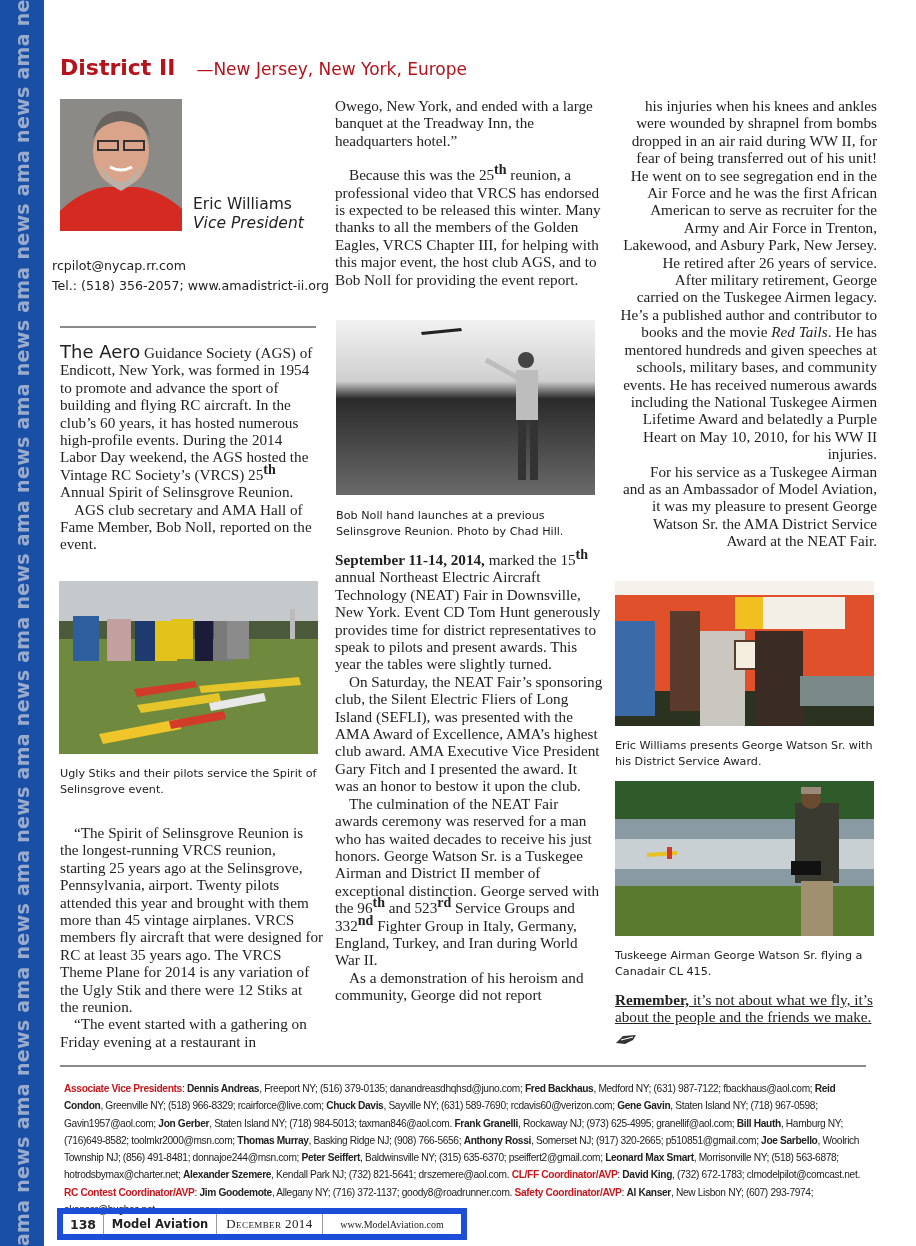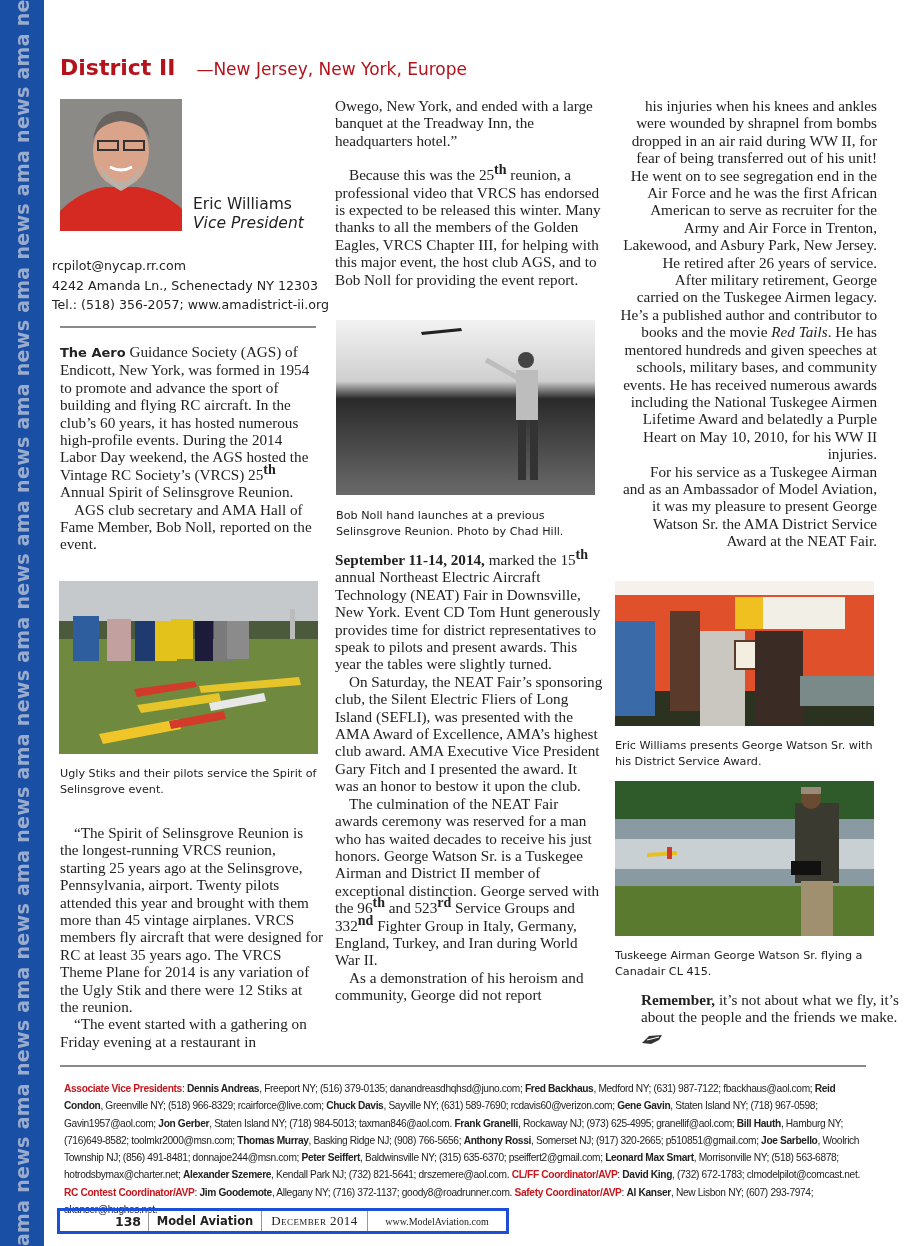--- a/index.html
+++ b/index.html
@@ -6,30 +6,30 @@
   body { width:916px; height:1246px; position:relative; overflow:hidden; font-family:"Liberation Serif", serif; color:#222; }
   .sidebar { position:absolute; left:0; top:0; width:44px; height:1246px; background:#1a4fa6; overflow:hidden; }
   .sidebar-text { position:absolute; left:0; top:0; width:1246px; height:44px; transform-origin:0 0; transform:translate(0,1246px) rotate(-90deg); white-space:nowrap; font-family:"DejaVu Sans", sans-serif; font-size:19px; font-weight:bold; line-height:44px; color:#9aaccd; letter-spacing:0.3px; padding-left:0; }
   .title { position:absolute; left:60px; top:55px; font-family:"DejaVu Sans", sans-serif; color:#b5121b; white-space:nowrap; }
   .title .main { font-size:22px; font-weight:bold; }
   .title .sub { font-size:17px;padding-left:21px; }
   .col { position:absolute; font-size:15.2px; line-height:17.4px; }
   .col p { margin:0; }
   .indent { text-indent:14px; }
   sup { font-size:14px; line-height:0; vertical-align:super;font-weight:bold; }
-  .sans-bold { font-family:"DejaVu Sans", sans-serif; font-weight:bold; font-size:13px; }
+  .sans-bold { font-family:"DejaVu Sans", sans-serif; font-weight:normal; font-size:18px; }
   .photo { position:absolute; overflow:hidden; }
   .caption { position:absolute; font-family:"DejaVu Sans", sans-serif; font-size:11.2px; line-height:16px; color:#222; }
   .name-block { position:absolute; left:193px; top:195px; font-family:"DejaVu Sans", sans-serif; font-size:15.5px; line-height:19px; color:#222; }
   .contact { position:absolute; left:52px; top:256px; font-family:"DejaVu Sans", sans-serif; font-size:12.6px; line-height:19.5px; color:#222; white-space:nowrap; }
   .rule { position:absolute; background:#8a8a8a; height:2px; }
   .avp { position:absolute; left:64px; top:1080px; width:812px; font-family:"Liberation Sans", sans-serif; font-size:10.2px; line-height:17.3px; color:#222; letter-spacing:-0.35px; }
   .avp .red { color:#c8161d; font-weight:bold; }
   .avp b { font-weight:bold; }
-  .footer { position:absolute; left:57px; top:1208px; height:20px; display:flex; border:3px solid #1d4ed8;padding-left:48px; }
+  .footer { position:absolute; left:57px; top:1208px; height:20px; display:flex; border:6px solid #1d4ed8; }
   .footer div { border-right:1px solid #999; display:flex; align-items:center; justify-content:center; height:20px; }
   .footer div:last-child { border-right:none; }
   .ft-page { width:40px; font-family:"DejaVu Sans", sans-serif; font-weight:bold; font-size:12.5px; }
   .ft-mag { width:112px; font-family:"DejaVu Sans", sans-serif; font-weight:bold; font-size:11.5px; }
   .ft-date { width:105px; font-family:"Liberation Serif", serif; font-size:13px; font-variant:small-caps; letter-spacing:0.4px; }
   .ft-url { width:138px; font-family:"Liberation Serif", serif; font-size:10px; }
   .end-mark { display:inline-block; width:22px; height:11px; vertical-align:middle; }
 </style>
 </head>
 <body>
@@ -51,21 +51,20 @@
     <rect x="64" y="42" width="20" height="9" fill="none" stroke="#333" stroke-width="2"></rect>
     <path d="M50 68 Q61 74 72 68" stroke="#fff" stroke-width="3" fill="none"></path>
   </svg>
 </div>
 <div class="name-block">
   <div>Eric Williams</div>
   <div style="font-style:italic;">Vice President</div>
 </div>
 <div class="contact">
   <div>rcpilot@nycap.rr.com</div>
-  <div>4242 Amanda Ln., Schenectady NY 12303</div>
   <div>Tel.: (518) 356-2057; www.amadistrict-ii.org</div>
 </div>
 <div class="rule" style="left:60px;top:326px;width:256px;"></div>
 
 <div class="col" style="left:60px;top:343px;width:262px;">
   <p><span class="sans-bold">The Aero</span><span> Guidance Society (AGS) of Endicott, New York, was formed in 1954 to promote and advance the sport of building and flying RC aircraft. In the club’s 60 years, it has hosted numerous high-profile events. During the 2014 Labor Day weekend, the AGS hosted the Vintage RC Society’s (VRCS) 25</span><sup>th</sup><span> Annual Spirit of Selinsgrove Reunion.</span></p>
   <p class="indent">AGS club secretary and AMA Hall of Fame Member, Bob Noll, reported on the event.</p>
 </div>
 
 <div class="photo" style="left:59px;top:581px;width:259px;height:173px;">
@@ -177,21 +176,21 @@
     <rect x="52" y="66" width="5" height="12" fill="#d23a2a"></rect>
     <rect x="180" y="22" width="44" height="80" fill="#3a3a30"></rect>
     <ellipse cx="196" cy="18" rx="10" ry="10" fill="#6a4a30"></ellipse>
     <rect x="186" y="6" width="20" height="7" fill="#9a8a7a"></rect>
     <rect x="186" y="100" width="32" height="55" fill="#a09070"></rect>
     <rect x="176" y="80" width="30" height="14" fill="#111"></rect>
   </svg>
 </div>
 <div class="caption" style="left:615px;top:948px;width:265px;">Tuskeege Airman George Watson Sr. flying a Canadair CL 415.</div>
 
-<div class="col" style="left:641px;top:991px;width:262px;">
+<div class="col" style="left:615px;top:991px;width:262px;text-decoration:underline;">
   <p><b>Remember,</b><span> it’s not about what we fly, it’s about the people and the friends we make.</span> <span class="end-mark"><svg width="22" height="11" viewBox="0 0 22 11">
           <path d="M1 9 L8 2 L21 1 L18 6 L10 10 Z" fill="#333"></path>
           <path d="M6 6 L18 3" stroke="#fff" stroke-width="1.2"></path>
         </svg></span></p>
 </div>
 
 <div class="rule" style="left:60px;top:1065px;width:806px;height:1.5px;"></div>
 
 <div class="avp" id="avp"><span class="red">Associate Vice Presidents</span><span>: </span><b>Dennis Andreas</b><span>, Freeport NY; (516) 379-0135; danandreasdhqhsd@juno.com; </span><b>Fred Backhaus</b><span>, Medford NY; (631) 987-7122; fbackhaus@aol.com; </span><b>Reid Condon</b><span>, Greenville NY; (518) 966-8329; rcairforce@live.com; </span><b>Chuck Davis</b><span>, Sayville NY; (631) 589-7690; rcdavis60@verizon.com; </span><b>Gene Gavin</b><span>, Staten Island NY; (718) 967-0598; Gavin1957@aol.com; </span><b>Jon Gerber</b><span>, Staten Island NY; (718) 984-5013; taxman846@aol.com. </span><b>Frank Granelli</b><span>, Rockaway NJ; (973) 625-4995; granellif@aol.com; </span><b>Bill Hauth</b><span>, Hamburg NY; (716)649-8582; toolmkr2000@msn.com; </span><b>Thomas Murray</b><span>, Basking Ridge NJ; (908) 766-5656; </span><b>Anthony Rossi</b><span>, Somerset NJ; (917) 320-2665; p510851@gmail.com; </span><b>Joe Sarbello</b><span>, Woolrich Township NJ; (856) 491-8481; donnajoe244@msn.com; </span><b>Peter Seiffert</b><span>, Baldwinsville NY; (315) 635-6370; pseiffert2@gmail.com; </span><b>Leonard Max Smart</b><span>, Morrisonville NY; (518) 563-6878; hotrodsbymax@charter.net; </span><b>Alexander Szemere</b><span>, Kendall Park NJ; (732) 821-5641; drszemere@aol.com. </span><span class="red">CL/FF Coordinator/AVP</span><span>: </span><b>David King</b><span>, (732) 672-1783; clmodelpilot@comcast.net. </span><span class="red">RC Contest Coordinator/AVP</span><span>: </span><b>Jim Goodemote</b><span>, Allegany NY; (716) 372-1137; goody8@roadrunner.com. </span><span class="red">Safety Coordinator/AVP</span><span>: </span><b>Al Kanser</b><span>, New Lisbon NY; (607) 293-7974; akanser@hughes.net.</span></div>
 

